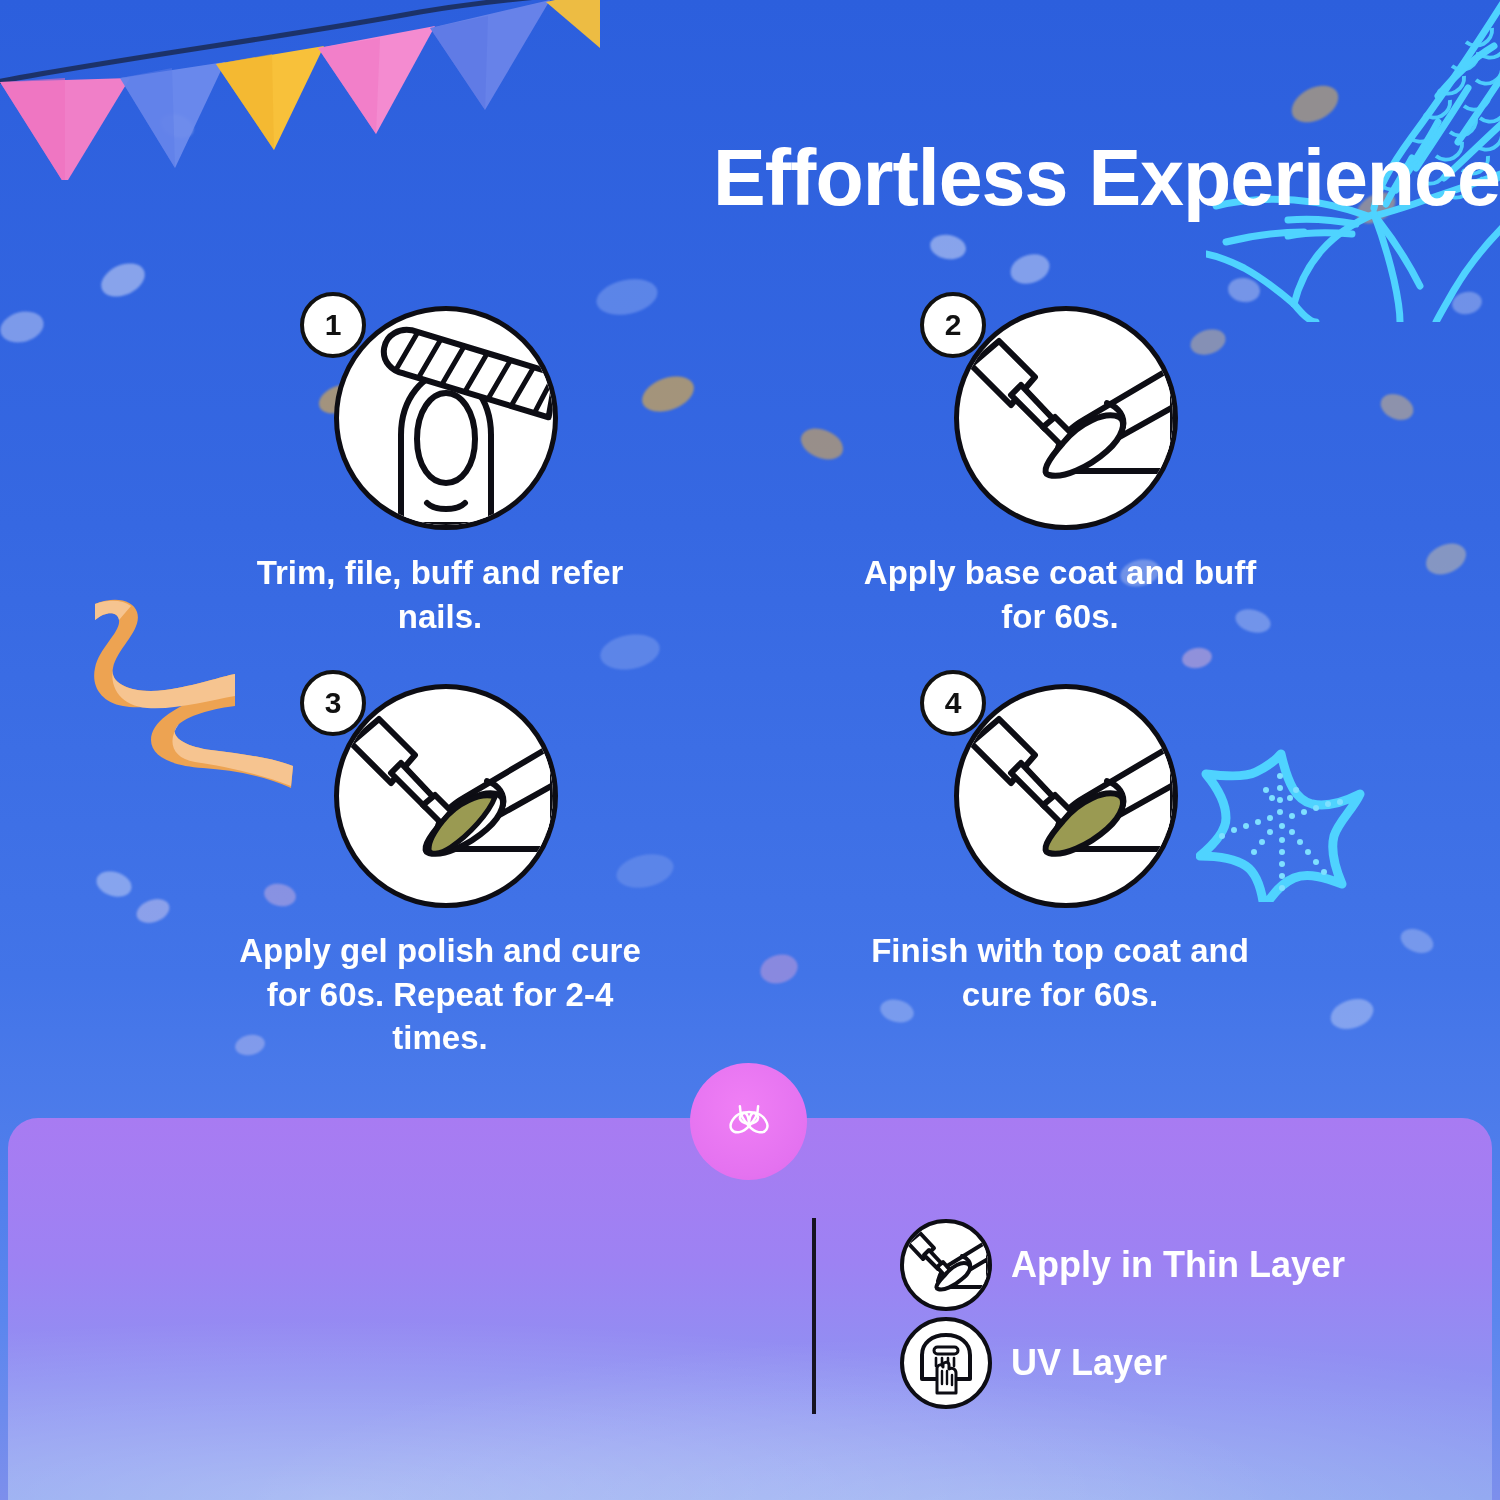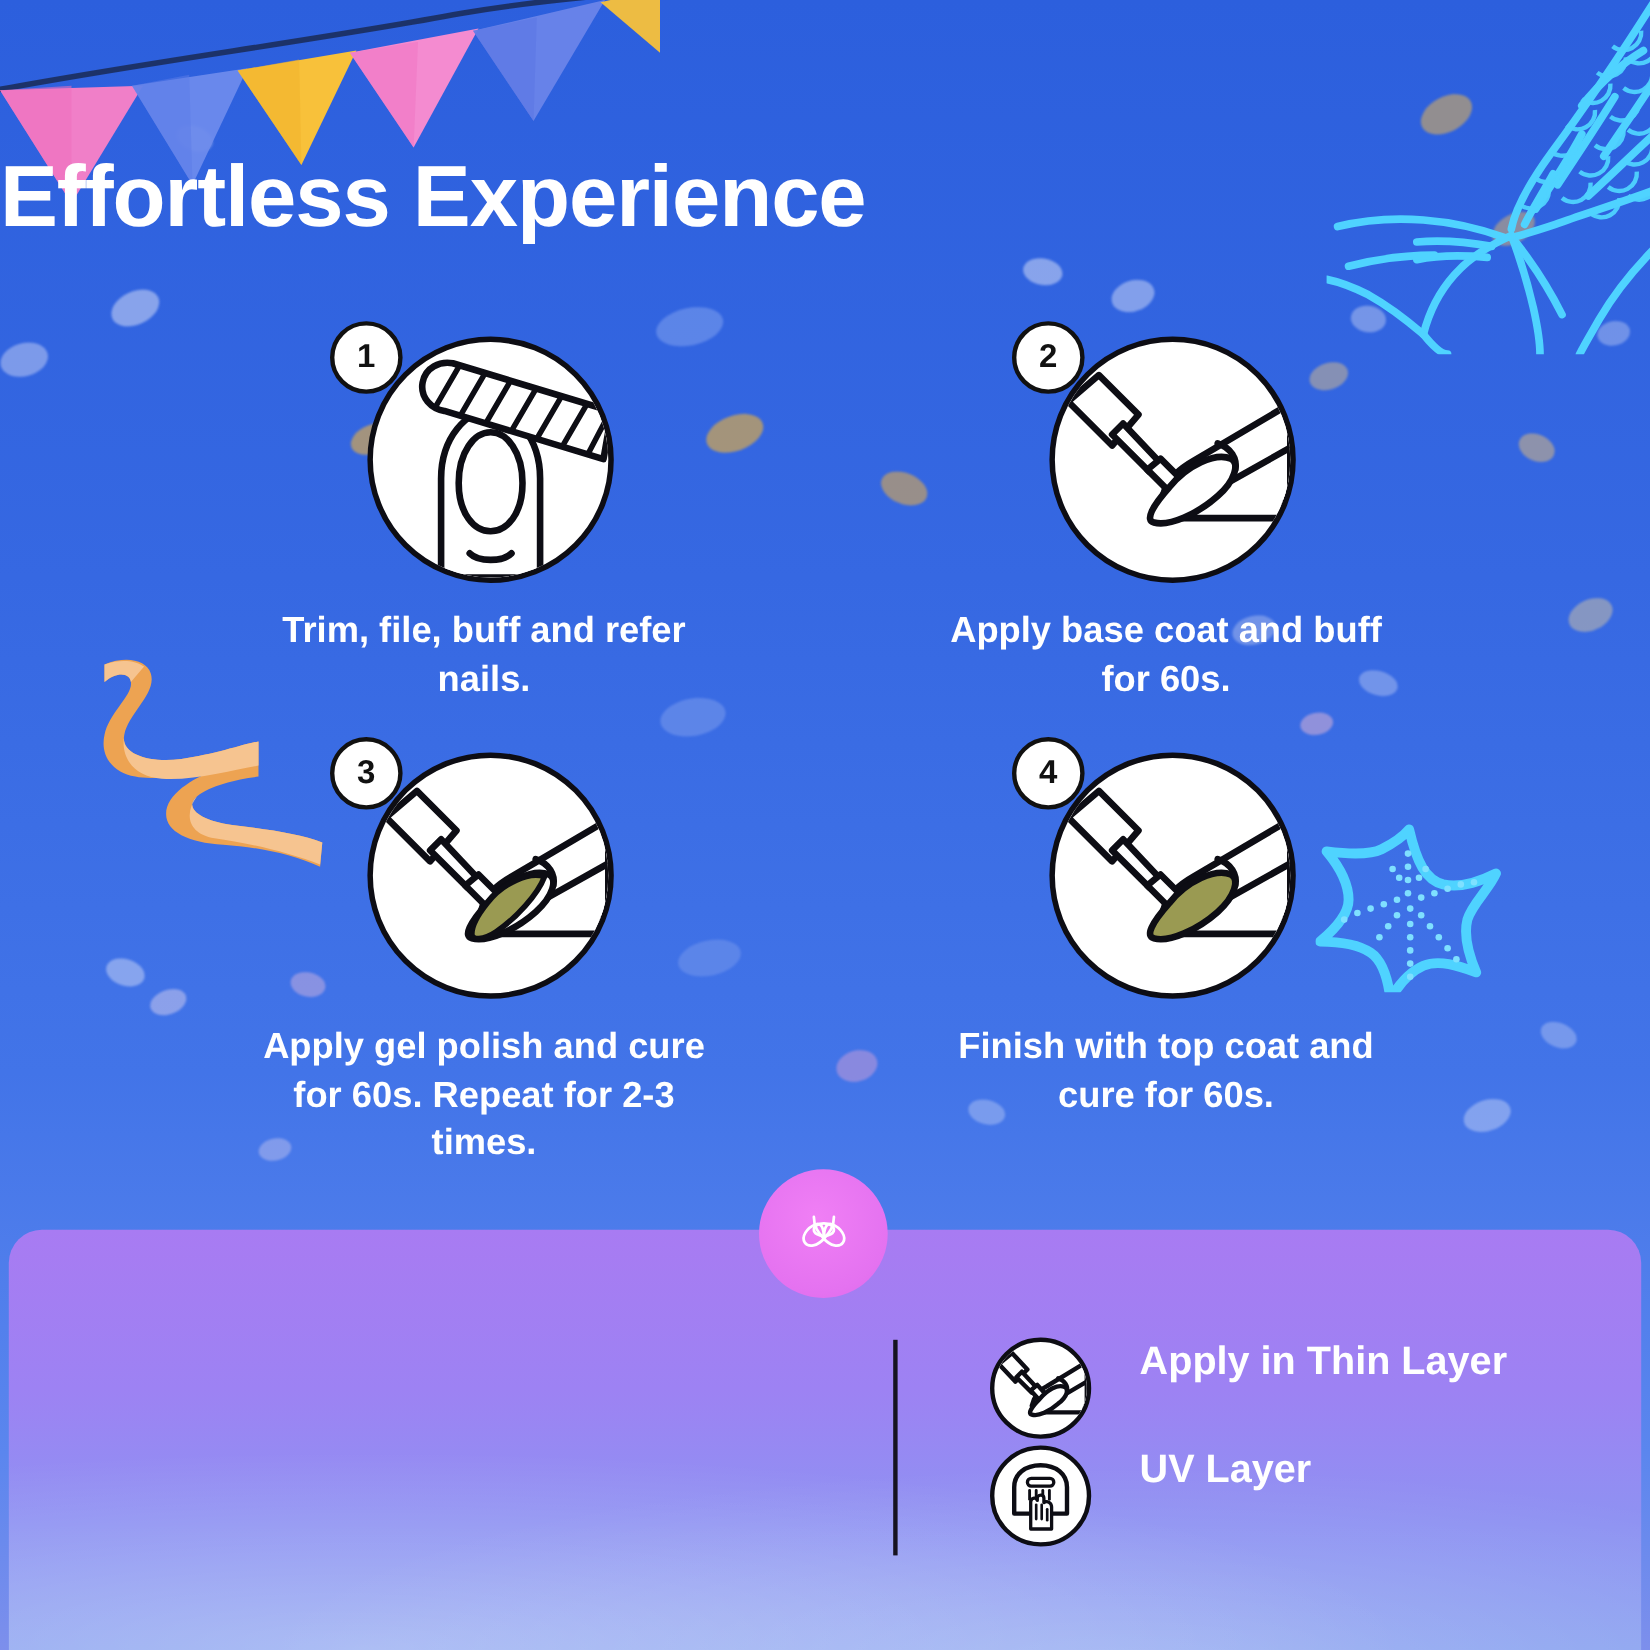--- a/index.html
+++ b/index.html
@@ -21,21 +21,21 @@
 
   
   #ribbon{position:absolute;left:85px;top:590px;width:220px;height:210px;}
 
   
   #mermaid{position:absolute;right:-6px;top:-8px;width:300px;height:330px;}
   #starfish{position:absolute;left:1196px;top:742px;width:170px;height:160px;}
 
   
   #title{
-    position:absolute;left:0;right:0;top:132px;text-align:left;
+    position:absolute;left:0;right:0;top:132px;text-align:right;
     color:#ffffff;font-size:79px;font-weight:bold;letter-spacing:-1px;
     font-family:"Liberation Sans", sans-serif;
   }
 
   
   #steps{
     position:absolute;left:180px;top:288px;width:1140px;
     display:grid;grid-template-columns:1fr 1fr;grid-template-rows:auto auto;
     column-gap:100px;row-gap:28px;
   }
@@ -77,21 +77,21 @@
     background:radial-gradient(circle at 45% 38%, #f07ff5 0%, #e472f0 70%, #dd68ea 100%);
     z-index:6;display:flex;align-items:center;justify-content:center;
   }
   #note{
     position:absolute;left:148px;top:1238px;width:630px;
     color:#ffffff;font-size:38px;font-weight:bold;line-height:1.36;
     font-family:"Liberation Sans", sans-serif;
   }
   #divider{position:absolute;left:812px;top:1218px;width:4px;height:196px;background:#161320;}
   #features{position:absolute;left:900px;top:1216px;width:520px;}
-  .feature{display:flex;gap:44px;height:98px;}
+  .feature{display:flex;align-items:center;gap:19px;height:98px;}
   .feat-icon{
     width:84px;height:84px;border-radius:50%;background:#fff;border:4px solid #0d0d14;
     flex:0 0 auto;overflow:hidden;
   }
   .feat-icon svg{display:block;width:100%;height:100%;}
   .feat-label{
     color:#fff;font-size:36px;font-weight:bold;white-space:nowrap;
     font-family:"Liberation Sans", sans-serif;
   }
 </style>
@@ -296,21 +296,21 @@
               <path d="M12 54 L40 30 L76 66 L52 94 Z"></path>
               <path d="M52 84 L86 118 L96 110 L62 74 Z"></path>
               <path d="M84 116 L104 136 L116 126 L96 106 Z"></path>
             </g>
             <path d="M104 132 C120 112 146 100 160 106 C168 110 164 126 148 140 C130 156 104 168 90 164 C82 162 88 150 104 132 Z" fill="#fff" stroke="#0d0d14" stroke-width="6" stroke-linejoin="round"></path>
             <path d="M104 132 C118 114 142 103 156 108 C150 124 130 146 112 158 C100 166 90 166 90 160 C90 152 96 142 104 132 Z" fill="#9a9a52" stroke="#0d0d14" stroke-width="5" stroke-linejoin="round"></path>
             <path d="M148 92 C160 96 166 106 164 116" fill="none" stroke="#0d0d14" stroke-width="6" stroke-linecap="round"></path>
           </svg>
         </div>
       </div>
-      <div class="step-caption">Apply gel polish and cure for 60s. Repeat for 2-3 times.</div>
+      <div class="step-caption">Apply gel polish and cure for 60s. Repeat for 2-4 times.</div>
     </div>
 
     <div class="step row2">
       <div class="step-art-wrap">
         <div class="step-badge">4</div>
         <div class="step-circle">
           <svg viewBox="0 0 214 214">
             <g fill="#fff" stroke="#0d0d14" stroke-width="6" stroke-linejoin="round" stroke-linecap="round">
               <path d="M214 56 L126 108 C112 116 104 124 100 134 L96 146 L214 146 Z"></path>
               <path d="M214 96 L132 142 C122 148 116 154 114 160 L214 160 Z"></path>

